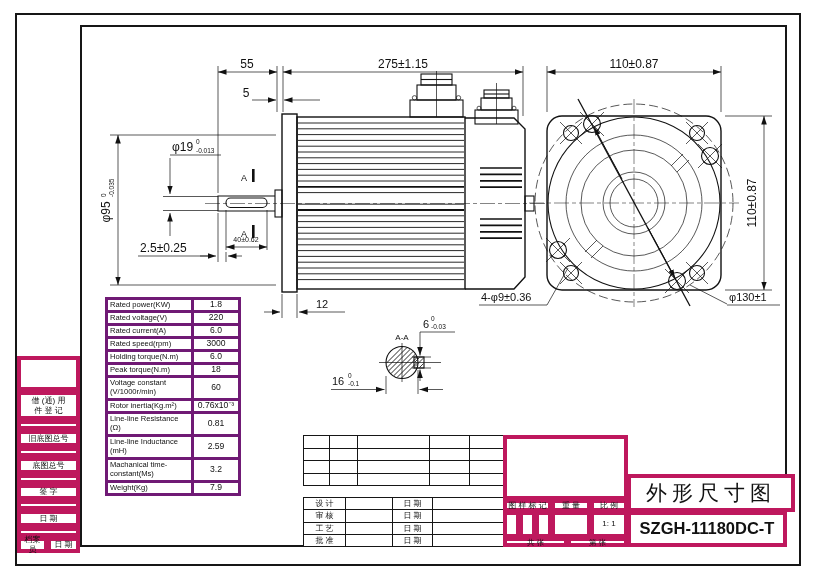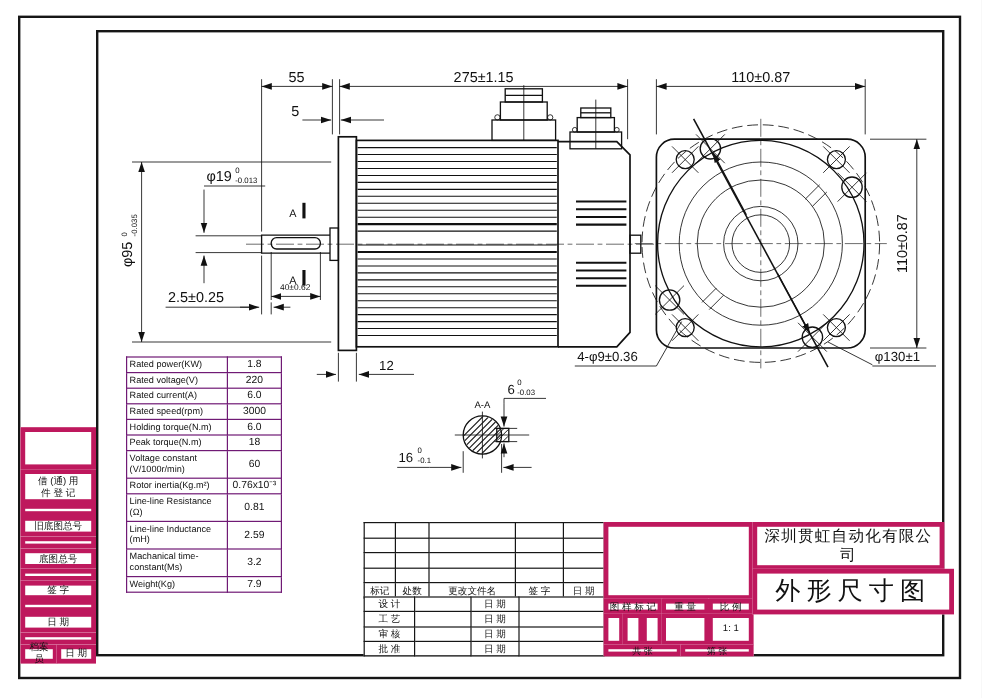--- a/index.html
+++ b/index.html
@@ -2,21 +2,21 @@
 <html><head>
 <meta charset="utf-8">
 <style>
   html,body{margin:0;padding:0;background:#f4f4f4;}
   #page{position:relative;width:818px;height:582px;background:#fff;font-family:"Liberation Sans",sans-serif;color:#111;overflow:hidden;}
   .abs{position:absolute;box-sizing:border-box;}
   .frame{border:2px solid #161616;background:transparent;}
   .cell{position:absolute;box-sizing:border-box;border:4px solid #be185d;display:flex;align-items:center;justify-content:center;text-align:center;font-size:8px;line-height:1.2;white-space:pre-line;background:#fff;color:#111;}
   
   table.spec{position:absolute;left:105px;top:297px;width:121px;border-collapse:collapse;table-layout:fixed;background:#fff;}
-  table.spec td{border:1px solid #701a75;padding:0 2px;font-size:7.6px;line-height:1.15;color:#111;}
+  table.spec td{border:3px solid #701a75;padding:0 2px;font-size:7.6px;line-height:1.15;color:#111;}
   table.spec td.lbl{width:79px;white-space:pre-line;}
   table.spec td.val{width:40px;text-align:center;font-size:8.6px;}
   table.spec tr.s{height:13px;} table.spec tr.d{height:23px;margin-left:38px;}
   
   table.tb{position:absolute;border-collapse:collapse;table-layout:fixed;background:#fff;}
   table.tb td{border:1px solid #161616;padding:0;font-size:8px;text-align:center;color:#111;}
   table.rev{left:303px;top:435px;width:200px;} table.rev td{height:11.6px;}
   table.sig{left:303px;top:497px;width:200px;} table.sig td{height:11.3px;}
   
   .thin{stroke:#111;stroke-width:.7;fill:none}
@@ -136,52 +136,45 @@
           <td></td>
           <td></td>
         </tr>
     <tr>
           <td></td>
           <td></td>
           <td></td>
           <td></td>
           <td></td>
         </tr>
-    <tr>
-      <td>标记</td>
-      <td>处数</td>
-      <td>更改文件名</td>
-      <td>签 字</td>
-      <td>日 期</td>
-    </tr>
   </tbody>
     </table>
 
   <table class="tb sig">
     <colgroup>
         <col style="width:42px">
         <col style="width:47px">
         <col style="width:40px">
         <col style="width:71px">
       </colgroup>
     <tbody>
         <tr>
           <td>设 计</td>
           <td></td>
           <td>日 期</td>
           <td></td>
         </tr>
     <tr>
+          <td>审 核</td>
+          <td></td>
+          <td>日 期</td>
+          <td></td>
+        </tr>
+    <tr>
           <td>工 艺</td>
-          <td></td>
-          <td>日 期</td>
-          <td></td>
-        </tr>
-    <tr>
-          <td>审 核</td>
           <td></td>
           <td>日 期</td>
           <td></td>
         </tr>
     <tr>
           <td>批 准</td>
           <td></td>
           <td>日 期</td>
           <td></td>
         </tr>
@@ -193,22 +186,22 @@
   <div class="cell" style="left:551px;top:499px;width:40px;height:13px;">重 量</div>
   <div class="cell" style="left:590px;top:499px;width:38px;height:13px;text-align:right;">比 例</div>
   <div class="cell" style="left:503px;top:511px;width:17px;height:27px;"></div>
   <div class="cell" style="left:519px;top:511px;width:17px;height:27px;"></div>
   <div class="cell" style="left:535px;top:511px;width:17px;height:27px;"></div>
   <div class="cell" style="left:551px;top:511px;width:40px;height:27px;"></div>
   <div class="cell" style="left:590px;top:511px;width:38px;height:27px;align-items:flex-start;padding-top:4px;">1: 1</div>
   <div class="cell" style="left:503px;top:537px;width:65px;height:10px;font-size:7.5px;">共    张</div>
   <div class="cell" style="left:567px;top:537px;width:61px;height:10px;font-size:7.5px;">第    张</div>
 
-  <div class="cell" style="left:627px;top:435px;width:160px;height:40px;font-size:13px;letter-spacing:1px;">深圳贯虹自动化有限公司</div>
   <div class="cell" style="left:627px;top:474px;width:168px;height:38px;font-size:21px;letter-spacing:5px;">外形尺寸图</div>
+  <div class="cell" style="left:627px;top:511px;width:160px;height:36px;font-size:16.5px;font-weight:bold;letter-spacing:0;">SZGH-11180DC-T</div>
 
   <svg class="abs" style="left:0;top:0;" width="818" height="582" viewBox="0 0 818 582">
     <defs>
       <marker id="ar" markerUnits="userSpaceOnUse" markerWidth="9" markerHeight="7" refX="8.5" refY="3.5" orient="auto-start-reverse">
         <path d="M0,0.7 L8.5,3.5 L0,6.3 Z" fill="#111"></path>
       </marker>
       <clipPath id="cp1">
           <circle cx="402" cy="362.5" r="15.4"></circle>
         </clipPath>
     </defs>

